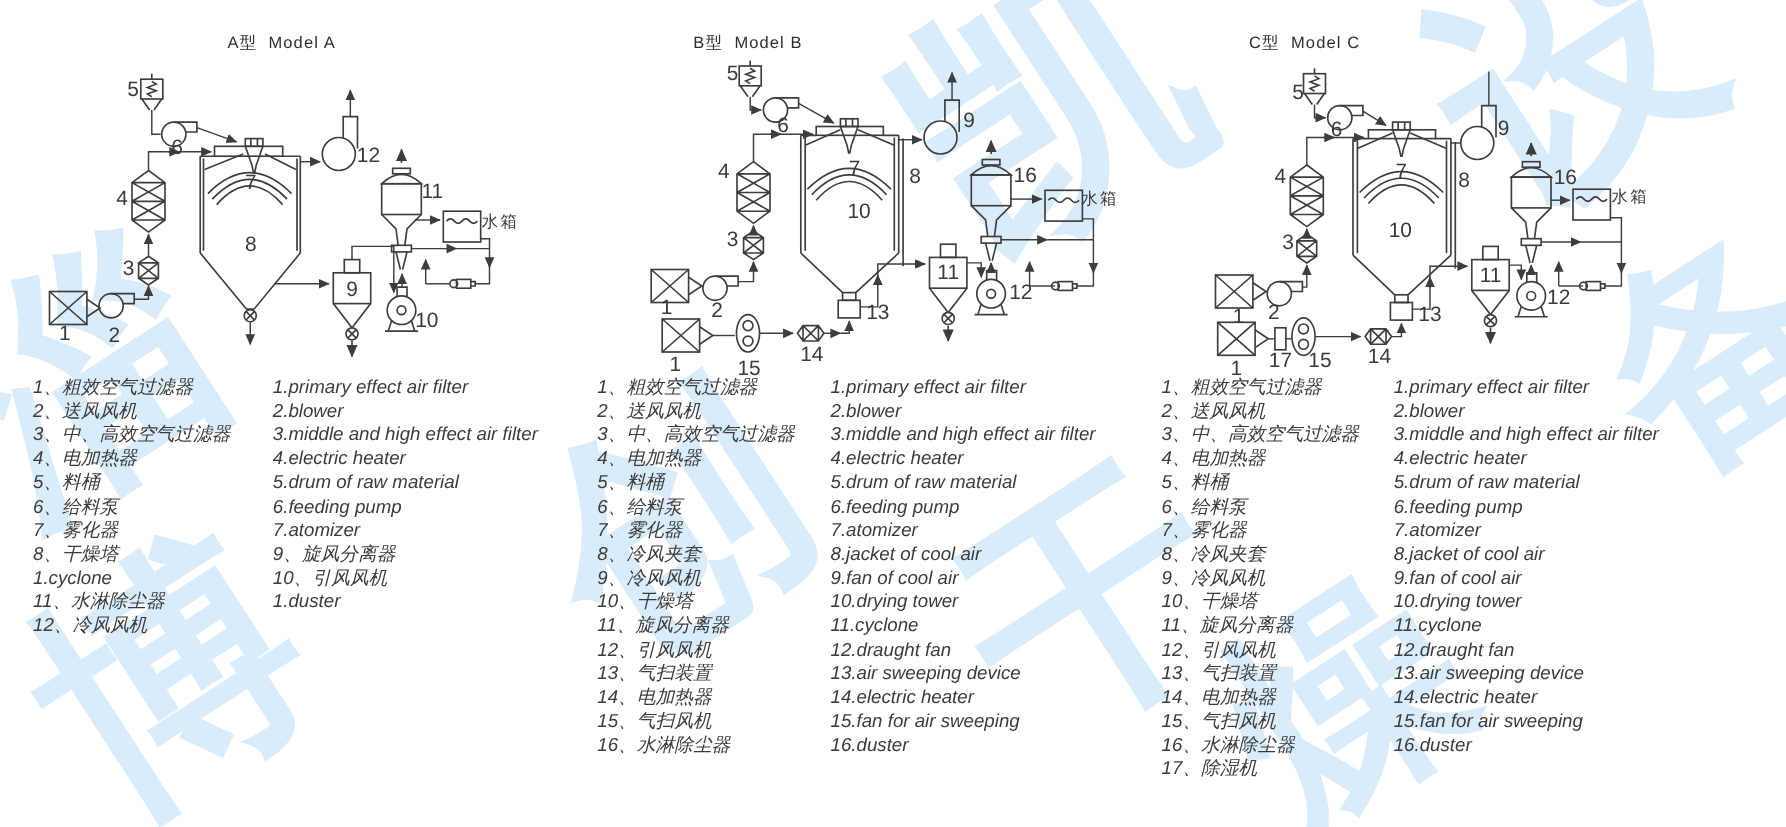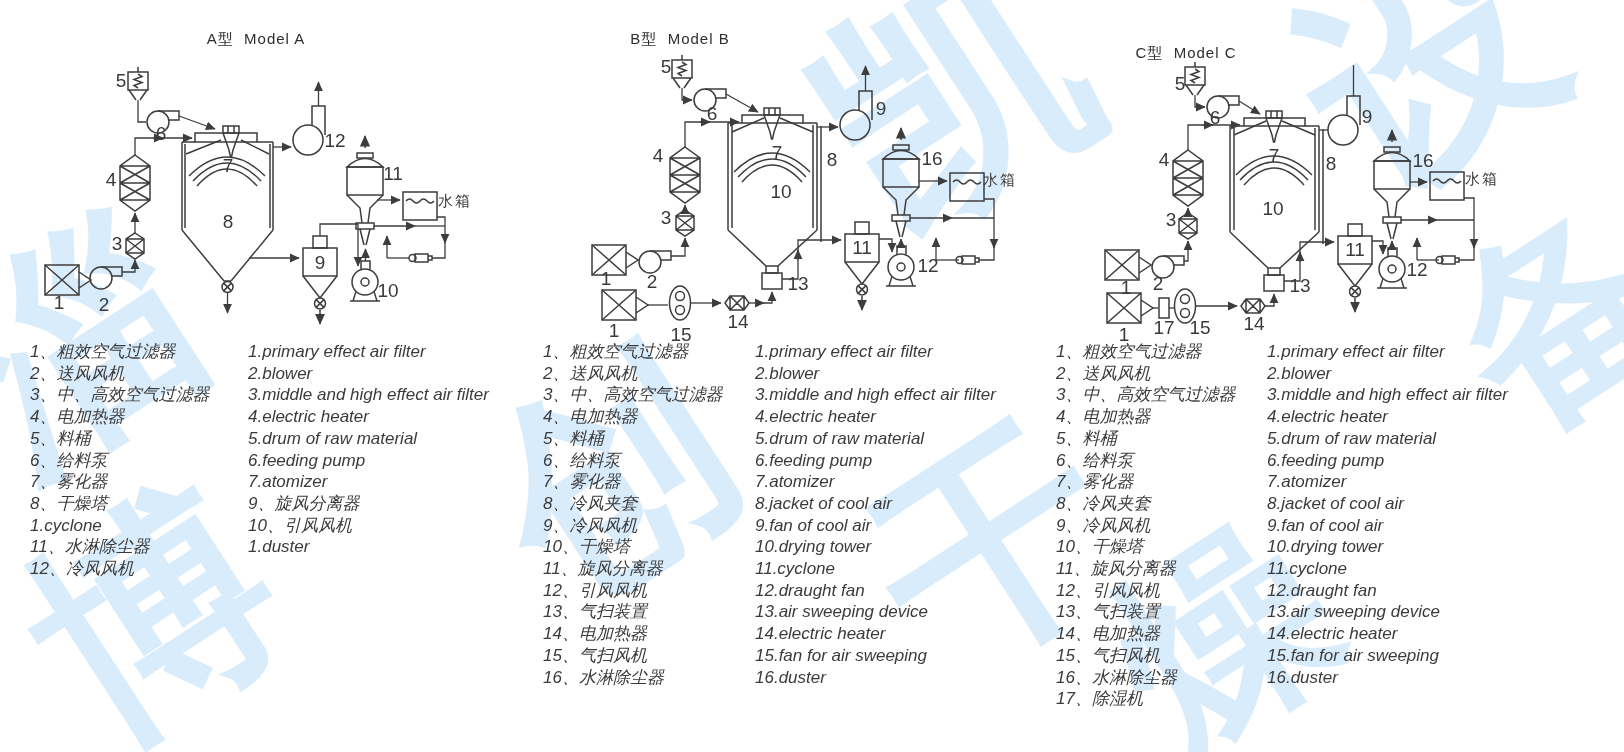--- a/index.html
+++ b/index.html
@@ -35,21 +35,21 @@
     <div class="wm" style="left: 830px; top: -30px; font-size: 250px; color: rgb(217, 236, 252);">凯</div>
     <div class="wm" style="left: 500px; top: 360px; font-size: 230px; color: rgb(217, 236, 252);">创</div>
     <div class="wm" style="left: 880px; top: 430px; font-size: 230px; color: rgb(217, 236, 252);">干</div>
     <div class="wm" style="left: 1120px; top: 530px; font-size: 210px; color: rgb(217, 236, 252);">燥</div>
     <div class="wm" style="left: 1310px; top: -60px; font-size: 240px; color: rgb(217, 236, 252);">设</div>
     <div class="wm" style="left: 1460px; top: 210px; font-size: 210px; color: rgb(217, 236, 252);">备</div>
   </div>
 
 <div class="title" style="left:106px;top:30px"><span>A型</span>&nbsp;&nbsp;<span>Model A</span></div>
 <div class="title" style="left:530px;top:30px"><span>B型</span>&nbsp;&nbsp;<span>Model B</span></div>
-<div class="title" style="left:1036px;top:44px"><span>C型</span>&nbsp;&nbsp;<span>Model C</span></div>
+<div class="title" style="left:1036px;top:30px"><span>C型</span>&nbsp;&nbsp;<span>Model C</span></div>
 
 <svg class="diagram" style="left:25px;top:10px" width="520" height="330" viewBox="0 0 520 330">
   <defs>
     <marker id="arr" markerWidth="9" markerHeight="9" refX="7" refY="4" orient="auto">
       <path d="M0,0.6 L7.6,4 L0,7.4 Z" fill="#3d3d3d" stroke="none"></path>
     </marker>
     <g id="sym-filterX">
       <rect x="0" y="0" width="34" height="30"></rect>
       <path d="M0,0 L34,30 M34,0 L0,30 M34,7 L46,15 L34,23"></path>
     </g>

